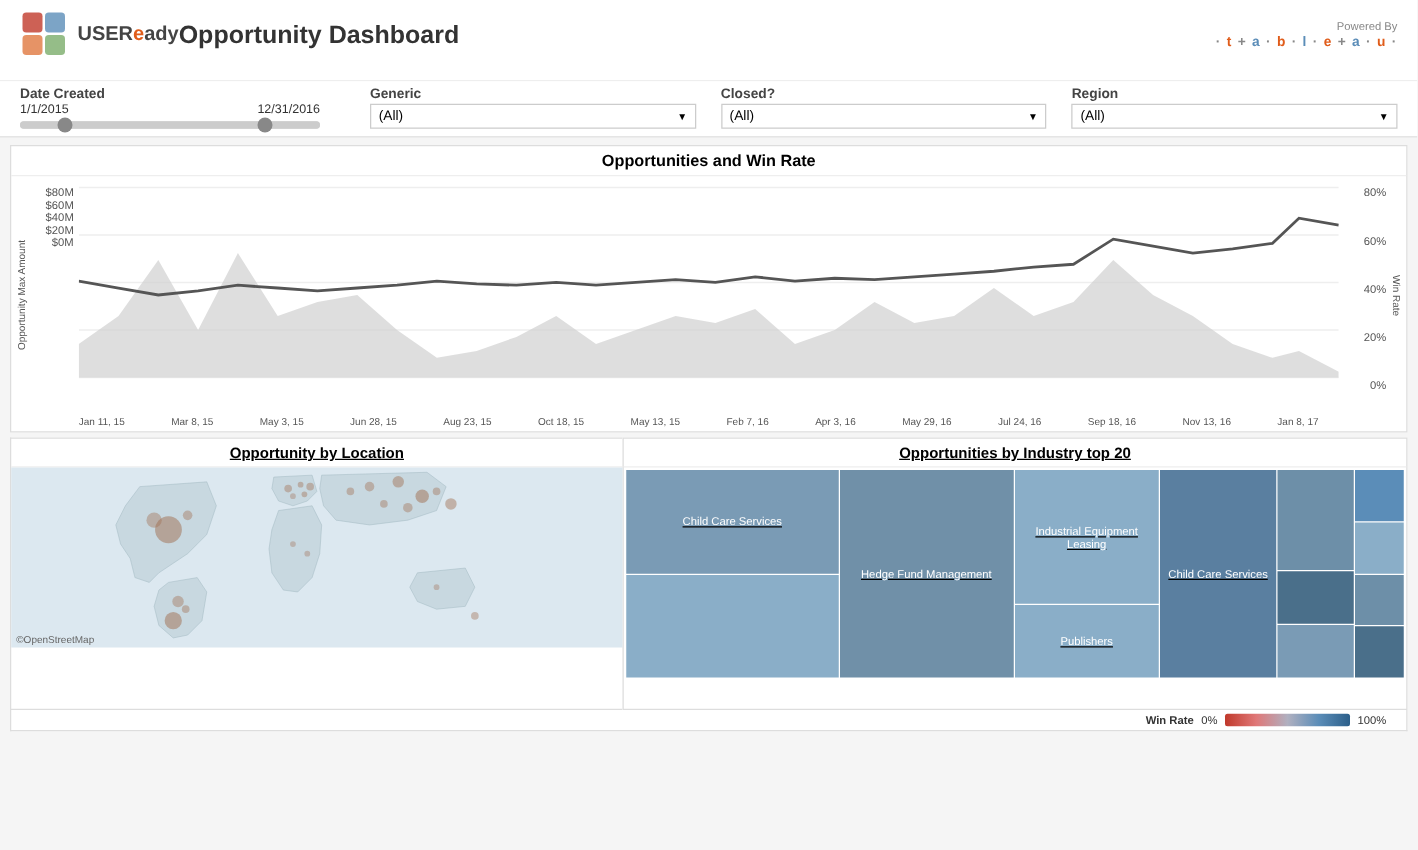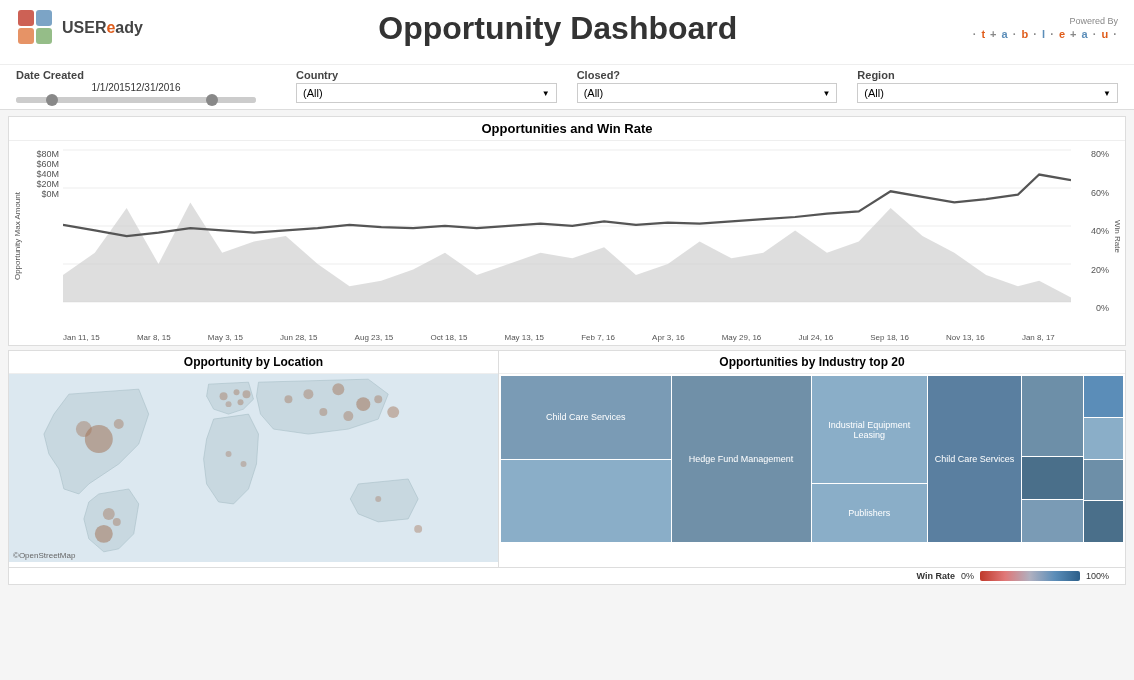--- a/index.html
+++ b/index.html
@@ -14,21 +14,21 @@
     <svg width="40" height="40" viewBox="0 0 40 40">
       <rect x="2" y="2" width="16" height="16" rx="3" fill="#c0392b" opacity="0.8"></rect>
       <rect x="20" y="2" width="16" height="16" rx="3" fill="#5b8db8" opacity="0.8"></rect>
       <rect x="2" y="20" width="16" height="16" rx="3" fill="#e07840" opacity="0.8"></rect>
       <rect x="20" y="20" width="16" height="16" rx="3" fill="#7aad6a" opacity="0.8"></rect>
     </svg>
     <div style="font-size:16px; font-weight:bold; color:#444; line-height:1;">
       <span style="color:#444;">USER</span><span style="color:#e05c1a;">e</span><span style="color:#444;">ady</span>
     </div>
   </div>
-  <div style="font-size:32px; font-weight:bold; color:#333; flex:1; text-align:center;">Opportunity Dashboard</div>
+  <div style="font-size:20px; font-weight:bold; color:#333; flex:1; ">Opportunity Dashboard</div>
   <div style="text-align:right; min-width:120px;">
     <div style="font-size:9px; color:#888; margin-bottom:2px;">Powered By</div>
     <div style="font-size:11px; font-weight:bold; color:#555; letter-spacing:1px;">
       <span style="color:#888;">·</span>
       <span style="color:#e05c1a;">t</span>
       <span style="color:#888;">+</span>
       <span style="color:#5b8db8;">a</span>
       <span style="color:#888;">·</span>
       <span style="color:#e05c1a;">b</span>
       <span style="color:#888;">·</span>
@@ -41,33 +41,33 @@
       <span style="color:#e05c1a;">u</span>
       <span style="color:#888;">·</span>
     </div>
   </div>
 </div>
 
 <div style="display:flex; align-items:flex-start; padding:4px 16px 6px 16px; background:#fff; border-bottom:1px solid #ddd; gap:20px;">
 
   <div style="display:flex; flex-direction:column; gap:1px; min-width:260px;">
     <div style="font-size:11px; font-weight:bold; color:#444;">Date Created</div>
-    <div style="display:flex; justify-content:center; font-size:10px; color:#333; width:240px;">
+    <div style="display:flex; justify-content:space-between; font-size:10px; color:#333; width:240px;">
       <span>1/1/2015</span>
       <span>12/31/2016</span>
     </div>
     <div style="width:240px; height:6px; background:#ddd; border-radius:3px; position:relative; margin-top:3px;">
       <div style="position:absolute; left:0; right:0; height:6px; background:#ccc; border-radius:3px;"></div>
       <div style="position:absolute; left:30px; top:-3px; width:12px; height:12px; background:#888; border-radius:50%; cursor:pointer;"></div>
       <div style="position:absolute; left:190px; top:-3px; width:12px; height:12px; background:#888; border-radius:50%; cursor:pointer;"></div>
     </div>
   </div>
 
   <div style="display:flex; flex-direction:column; gap:2px; flex:1;">
-    <div style="font-size:11px; font-weight:bold; color:#444;">Country</div>
+    <div style="font-size:11px; font-weight:bold; color:#444;">Generic</div>
     <div style="border:1px solid #ccc; padding:3px 6px; font-size:11px; background:#fff; display:flex; align-items:center; justify-content:space-between; cursor:pointer; min-width:220px;">
       <span>(All)</span>
       <span style="font-size:8px;">▼</span>
     </div>
   </div>
 
   <div style="display:flex; flex-direction:column; gap:2px; flex:1;">
     <div style="font-size:11px; font-weight:bold; color:#444;">Closed?</div>
     <div style="border:1px solid #ccc; padding:3px 6px; font-size:11px; background:#fff; display:flex; align-items:center; justify-content:space-between; cursor:pointer; min-width:220px;">
       <span>(All)</span>
@@ -139,25 +139,25 @@
     <span>Feb 7, 16</span>
     <span>Apr 3, 16</span>
     <span>May 29, 16</span>
     <span>Jul 24, 16</span>
     <span>Sep 18, 16</span>
     <span>Nov 13, 16</span>
     <span>Jan 8, 17</span>
   </div>
 </div>
 
-<div style="display:flex; margin:0 8px; height:218px;">
+<div style="display:flex; margin:0 8px; height:218px;text-decoration:underline;">
 
   <div style="flex:0 0 490px; background:#fff; border:1px solid #ddd; border-right:none;">
     <div style="text-align:center; font-weight:bold; font-size:12px; padding:4px; border-bottom:1px solid #eee;">Opportunity by Location</div>
-    <div style="width:100%; height:188px; position:relative; background:#dce8f0; overflow:hidden;">
+    <div style="width:100%; height:144px; position:relative; background:#dce8f0; overflow:hidden;">
       
       <svg width="100%" height="100%" viewBox="0 0 490 188">
 
         <path d="M60,20 L130,15 L140,40 L130,70 L110,90 L95,100 L80,110 L70,120 L55,115 L50,95 L40,80 L35,60 L45,40 Z" fill="#c8d8e0" stroke="#a0b8c0" stroke-width="0.5"></path>
 
         <path d="M90,120 L120,115 L130,130 L125,160 L110,175 L95,178 L80,165 L75,145 L80,128 Z" fill="#c8d8e0" stroke="#a0b8c0" stroke-width="0.5"></path>
 
         <path d="M200,10 L240,8 L245,25 L235,35 L220,40 L205,35 L198,22 Z" fill="#c8d8e0" stroke="#a0b8c0" stroke-width="0.5"></path>
 
         <path d="M205,45 L240,40 L250,60 L248,90 L240,115 L225,130 L210,128 L198,110 L195,85 L198,65 Z" fill="#c8d8e0" stroke="#a0b8c0" stroke-width="0.5"></path>

